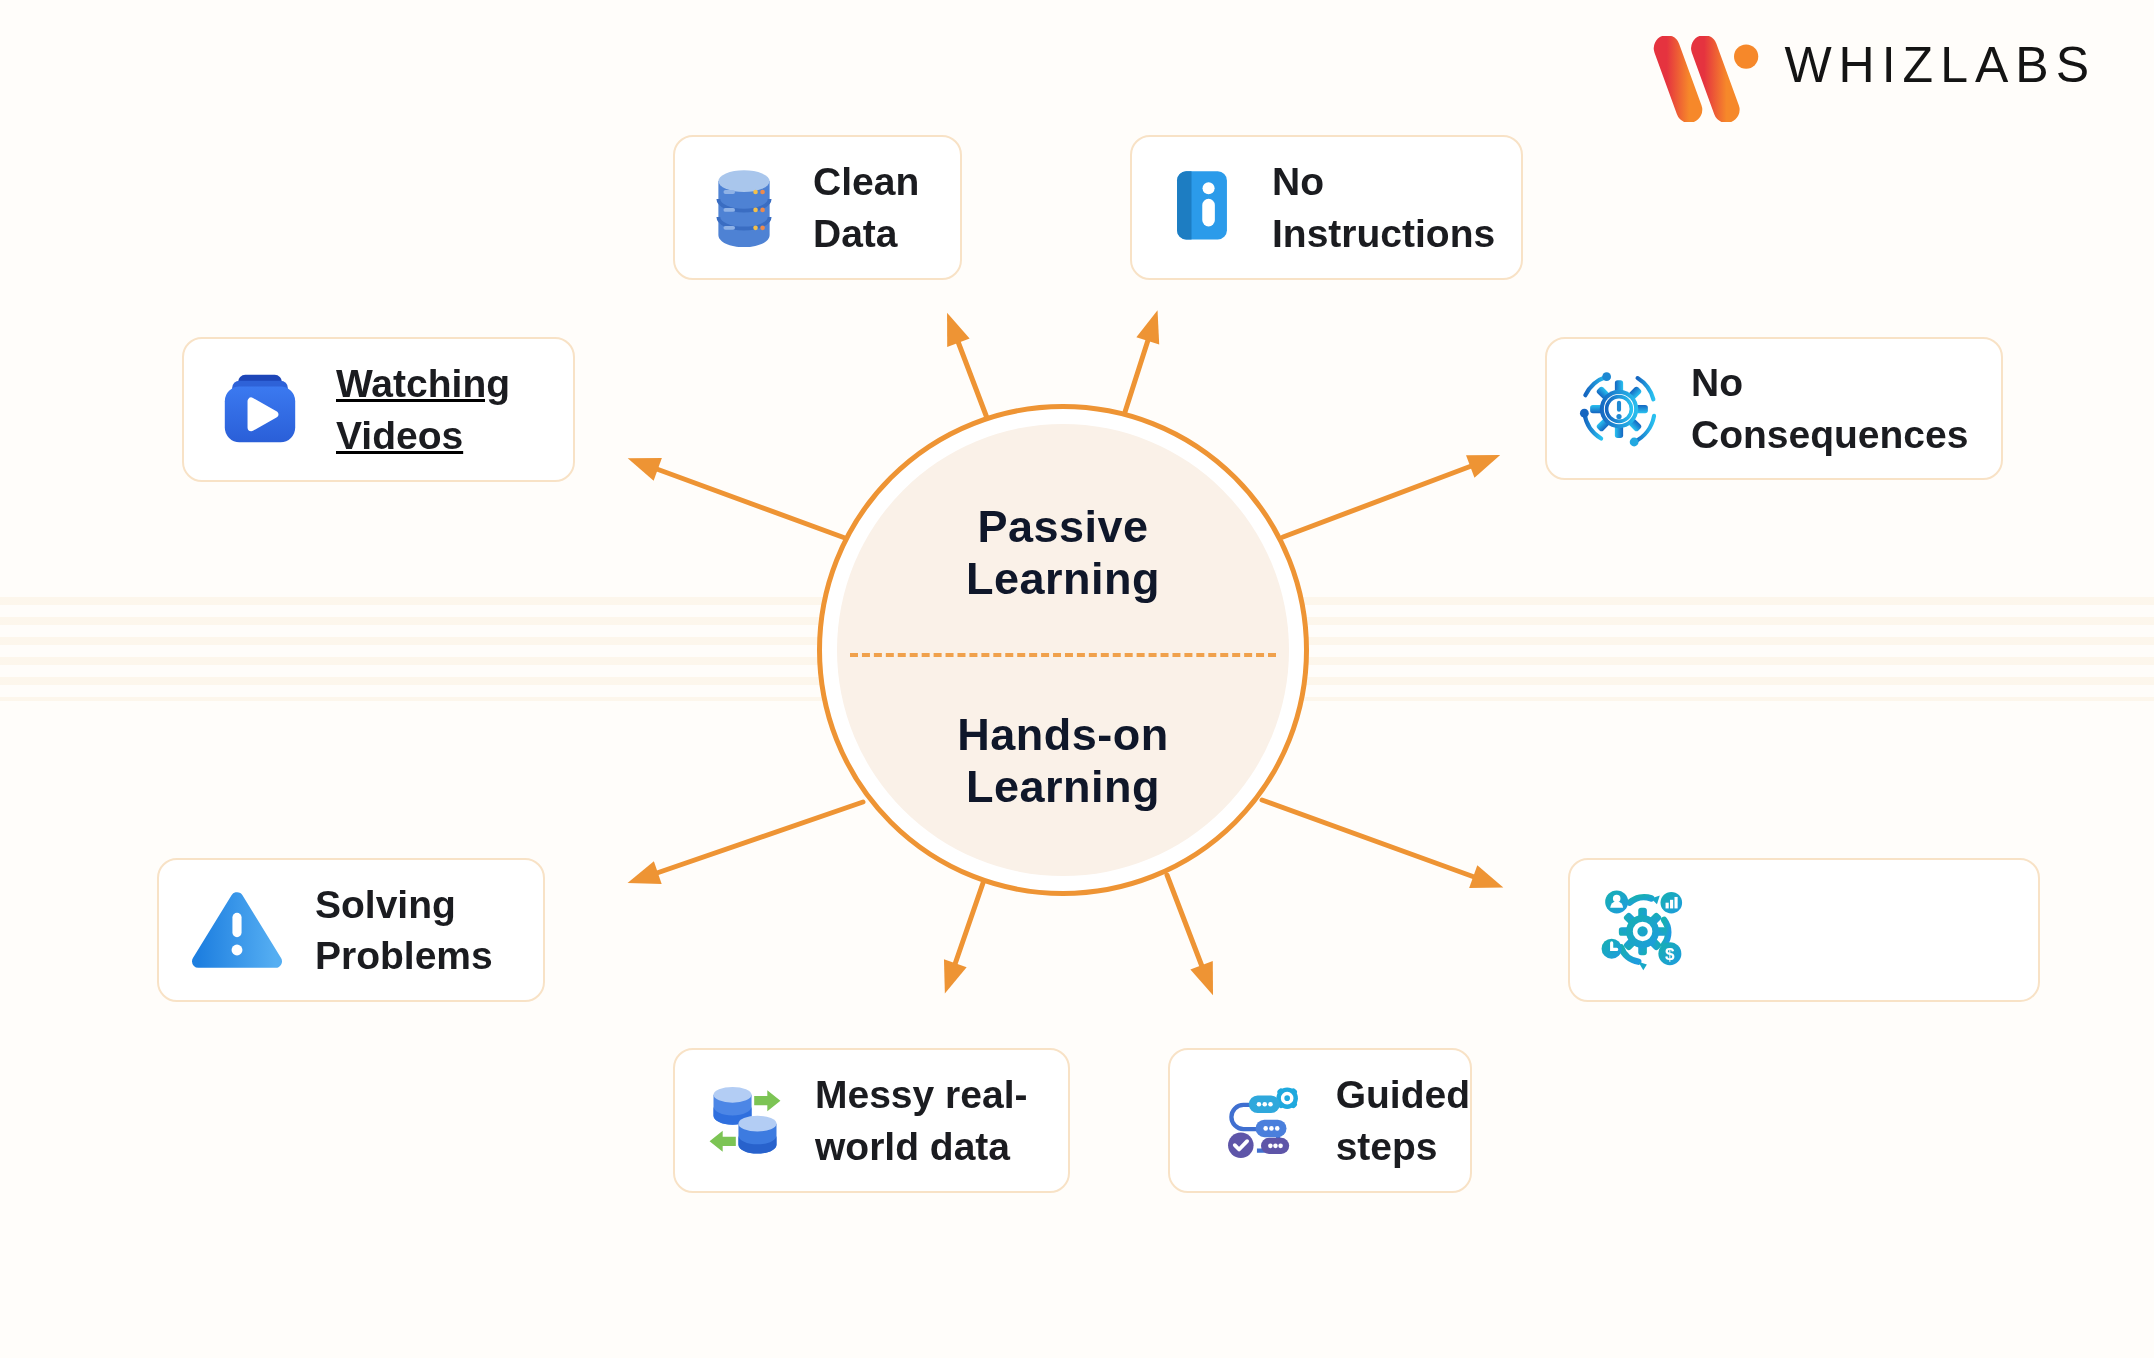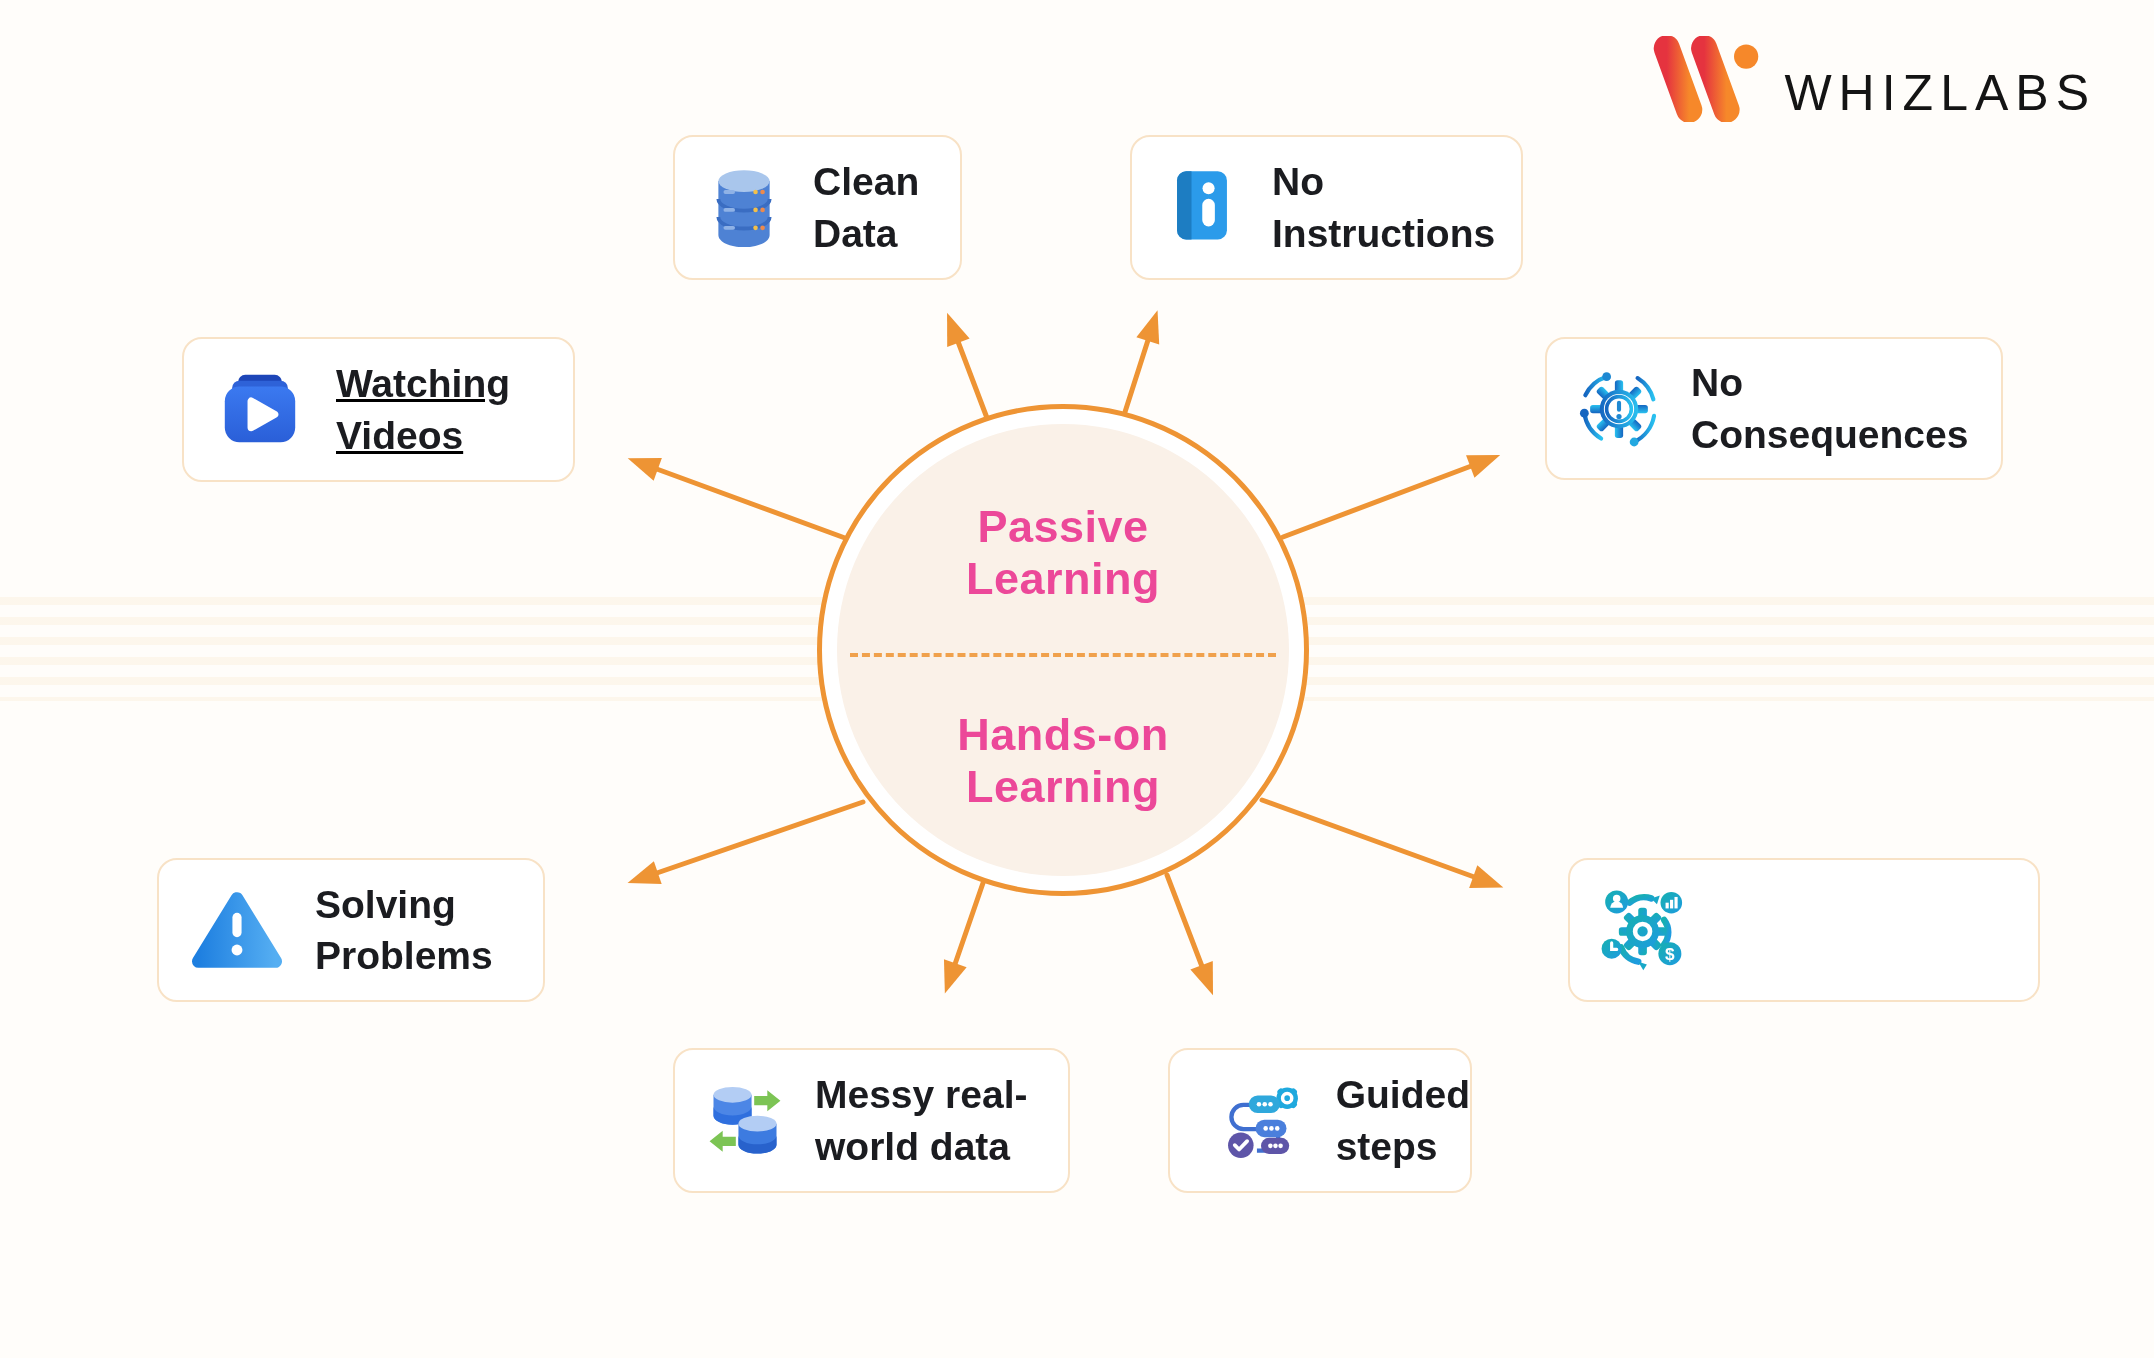--- a/index.html
+++ b/index.html
@@ -18,42 +18,42 @@
     position:absolute;left:817px;top:404px;width:492px;height:492px;
     border:5px solid #EE9434;border-radius:50%;background:#fff;
     box-sizing:border-box;z-index:2;
   }
   .hub-inner{
     position:absolute;left:15px;top:15px;width:452px;height:452px;
     border-radius:50%;background:#FAF1E8;
   }
   .hub-text{
     position:absolute;left:0;width:100%;text-align:center;
-    font-size:45px;font-weight:700;line-height:1.16;color:#ec4899;
+    font-size:45px;font-weight:700;line-height:1.16;color:#0f172a;
     white-space:pre-line;letter-spacing:.5px;
   }
   .hub-top{top:92px;}
   .hub-bottom{top:300px;}
   .hub-divider{
     position:absolute;left:28px;right:28px;top:244px;height:0;
     border-top:4px dashed #F0A14C;
   }
   
   .node{
     position:absolute;background:#fff;border:2px solid #F8E2C6;border-radius:20px;
     display:flex;align-items:center;gap:28px;padding-left:28px;box-sizing:border-box;
     z-index:2;
   }
   .node-label{
     white-space:pre-line;font-size:39px;font-weight:700;color:#1B1C20;line-height:1.32;
   }
   .node-icon{flex:0 0 auto;display:block;}
   
   .logo{
-    position:absolute;top:36px;right:58px;display:flex;align-items:flex-end;gap:22px;z-index:3;
+    position:absolute;top:36px;right:58px;display:flex;align-items:flex-start;gap:22px;z-index:3;
   }
   .logo-text{
     font-size:50px;font-weight:400;color:#141414;letter-spacing:7px;
   }
 </style>
 </head>
 <body>
 
 <div class="canvas">
 

